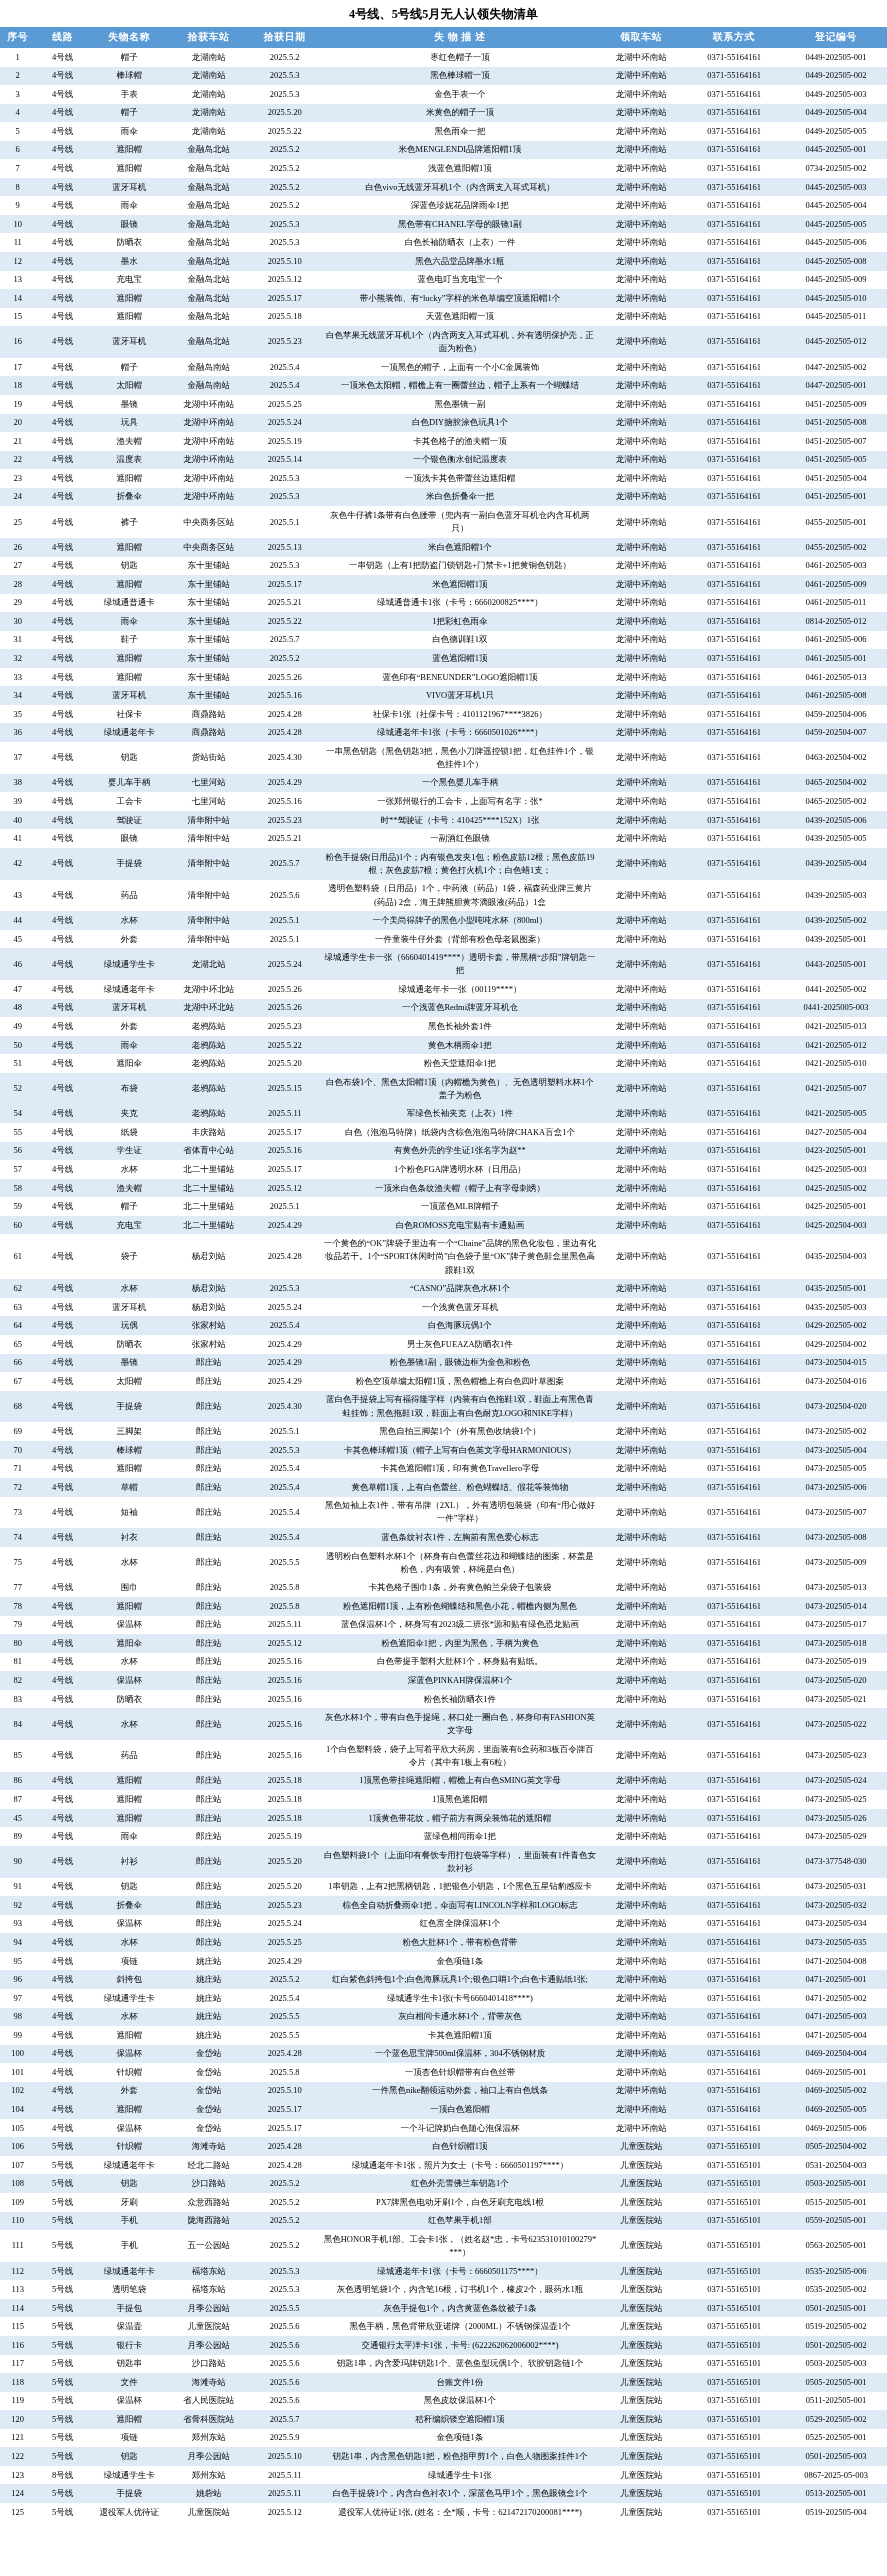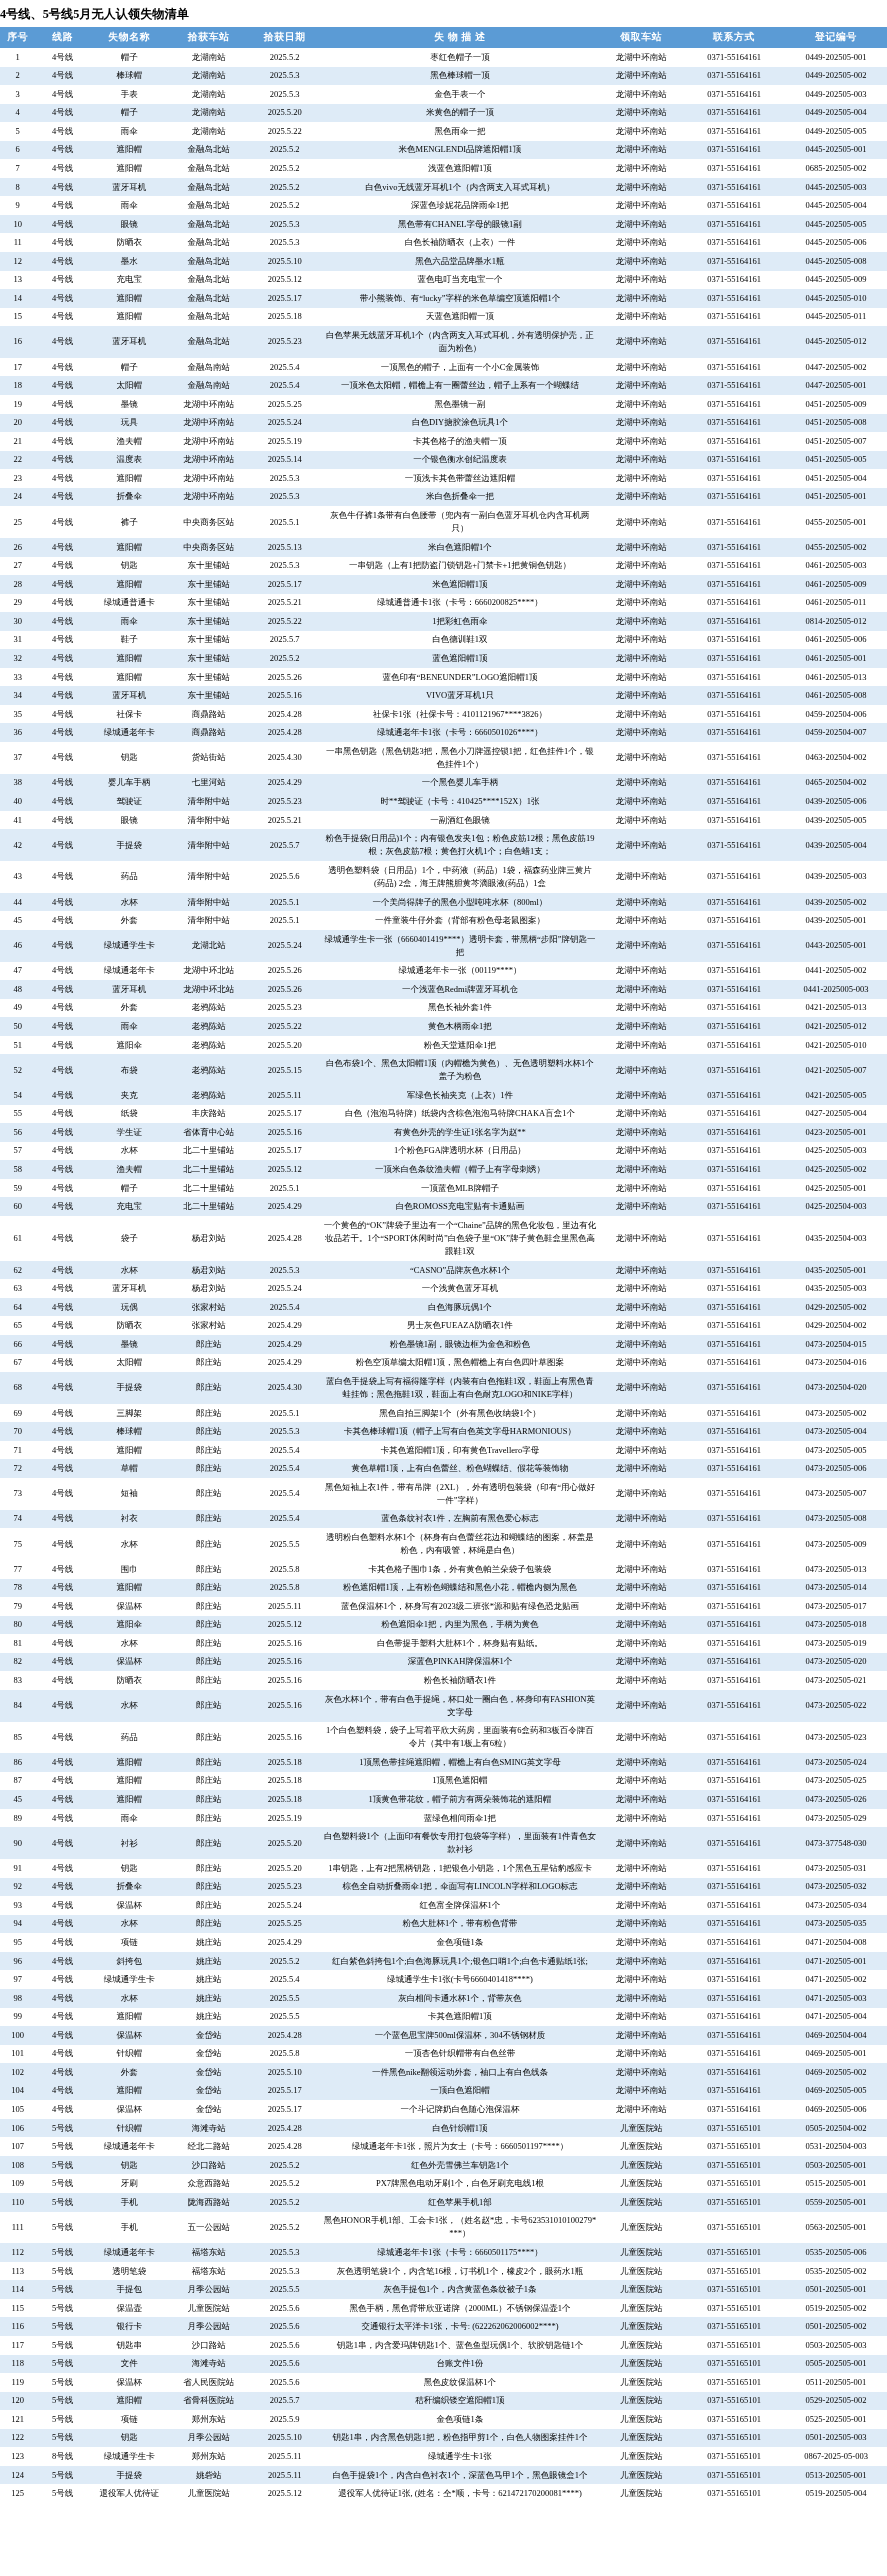--- a/index.html
+++ b/index.html
@@ -1,18 +1,18 @@
 <!DOCTYPE html>
 <html style="font-size:11px"><head>
 <meta charset="utf-8">
 <style>
   html,body{margin:0;padding:0;background:#ffffff;}
   body{width:887px;font-family:"Liberation Serif","DejaVu Serif",serif;color:#000;}
   .page{width:887px;}
-  .title{height:27px;line-height:28.5px;text-align:left;font-size:12.2px;font-weight:bold;}
+  .title{height:27px;line-height:28.5px;text-align:center;font-size:12.2px;font-weight:bold;}
   table{width:100%;border-collapse:collapse;table-layout:fixed;}
   thead th{background:#5B9BD5;color:#ffffff;font-size:9.8px;font-weight:bold;height:21px;padding:0 1.4px;text-align:center;letter-spacing:0.7px;}
   tbody td{font-size:8.5px;text-align:center;vertical-align:middle;padding:2.7px 2px;line-height:1.55;word-break:break-all;}
   tbody tr{background:#ffffff;}
   tbody tr.alt{background:#DEEBF7;}
   th:nth-child(1),td:nth-child(1){width:3.8%;}
   th:nth-child(2),td:nth-child(2){width:6.0%;}
   th:nth-child(3),td:nth-child(3){width:8.8%;}
   th:nth-child(4),td:nth-child(4){width:9.0%;}
   th:nth-child(5),td:nth-child(5){width:8.0%;}
@@ -109,21 +109,21 @@
         </tr>
         <tr>
           <td>7</td>
           <td>4号线</td>
           <td>遮阳帽</td>
           <td>金融岛北站</td>
           <td>2025.5.2</td>
           <td>浅蓝色遮阳帽1顶</td>
           <td>龙湖中环南站</td>
           <td>0371-55164161</td>
-          <td>0685-202505-002</td>
+          <td>0734-202505-002</td>
         </tr>
         <tr class="alt">
           <td>8</td>
           <td>4号线</td>
           <td>蓝牙耳机</td>
           <td>金融岛北站</td>
           <td>2025.5.2</td>
           <td>白色vivo无线蓝牙耳机1个（内含两支入耳式耳机）</td>
           <td>龙湖中环南站</td>
           <td>0371-55164161</td>
@@ -451,20 +451,31 @@
         <tr class="alt">
           <td>38</td>
           <td>4号线</td>
           <td>婴儿车手柄</td>
           <td>七里河站</td>
           <td>2025.4.29</td>
           <td>一个黑色婴儿车手柄</td>
           <td>龙湖中环南站</td>
           <td>0371-55164161</td>
           <td>0465-202504-002</td>
+        </tr>
+        <tr>
+          <td>39</td>
+          <td>4号线</td>
+          <td>工会卡</td>
+          <td>七里河站</td>
+          <td>2025.5.16</td>
+          <td>一张郑州银行的工会卡，上面写有名字：张*</td>
+          <td>龙湖中环南站</td>
+          <td>0371-55164161</td>
+          <td>0465-202505-002</td>
         </tr>
         <tr class="alt">
           <td>40</td>
           <td>4号线</td>
           <td>驾驶证</td>
           <td>清华附中站</td>
           <td>2025.5.23</td>
           <td>时**驾驶证（卡号：410425****152X）1张</td>
           <td>龙湖中环南站</td>
           <td>0371-55164161</td>

